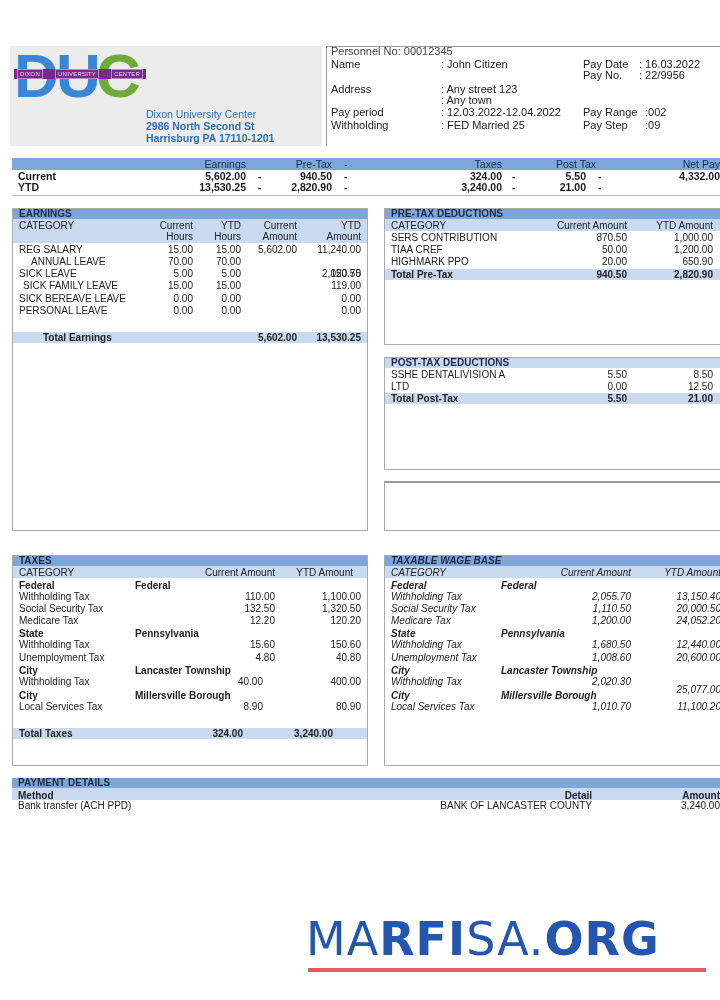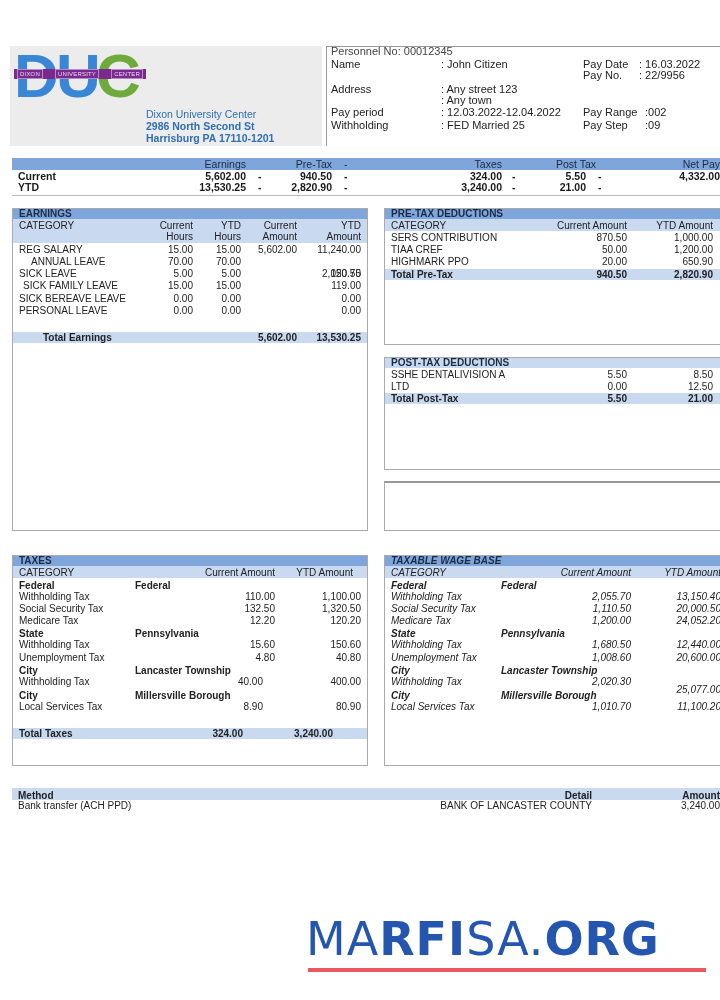--- a/index.html
+++ b/index.html
@@ -332,20 +332,21 @@
   <div class="cell b" style="left:6px; top:134px;">City</div>
   <div class="cell b" style="left:116px; top:134px;">Millersville Borough</div>
   <div>
     <div class="cell" style="left:6px; top:145px;">Local Services Tax</div>
     <div class="cell r" style="left:150px; top:145px; width:96px;">1,010.70</div>
     <div class="cell r" style="left:256px; top:145px; width:80px;">11,100.20</div>
   </div>
 </div>
 
 <div class="abs" style="left:12px; top:778px; width:708px; height:36px;">
+  <div class="sec-title">PAYMENT DETAILS</div>
   <div class="col-head" style="top:10px; height:12px;"></div>
   <div class="cell b" style="left:6px; top:12px;">Method</div>
   <div class="cell b r" style="left:480px; top:12px; width:100px;">Detail</div>
   <div class="cell b r" style="left:630px; top:12px; width:78px;">Amount</div>
   <div>
     <div class="cell" style="left:6px; top:22px;">Bank transfer (ACH PPD)</div>
     <div class="cell r" style="left:380px; top:22px; width:200px;">BANK OF LANCASTER COUNTY</div>
     <div class="cell r" style="left:630px; top:22px; width:78px;">3,240.00</div>
   </div>
 </div>

